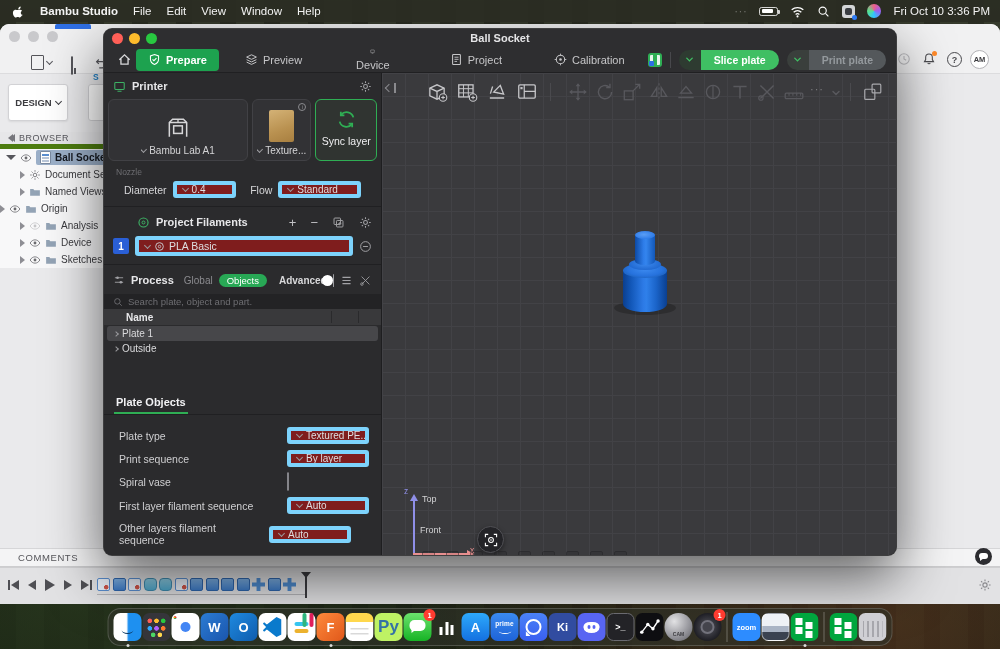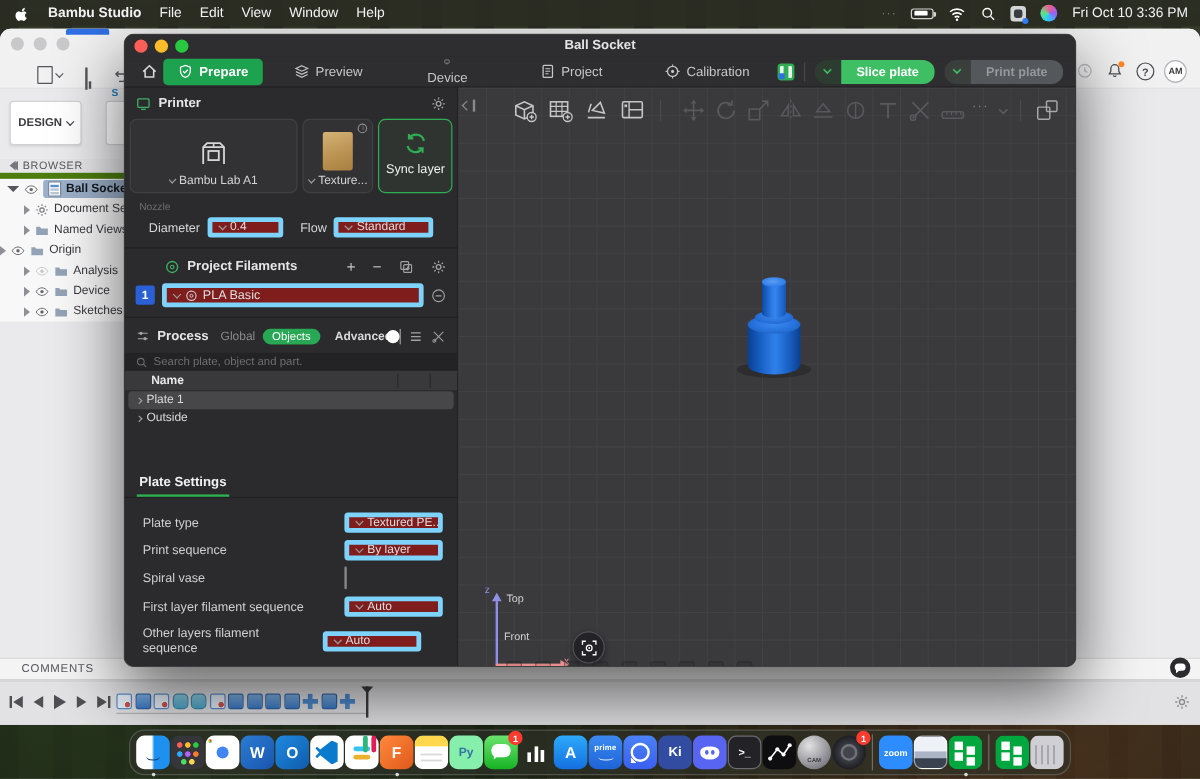--- a/index.html
+++ b/index.html
@@ -174,21 +174,21 @@
   .di-chrome::after{content:"";position:absolute;inset:9px;border-radius:50%;background:#4285f4;box-shadow:0 0 0 2px #fff;}
   .di-word{background:linear-gradient(135deg,#2b7cd3,#1a55ad);font-size:13px;}
   .di-outlook{background:linear-gradient(135deg,#1f8ae0,#0f5cad);font-size:13px;}
   .di-vscode{background:#fff;}
   .di-vscode::before{content:"";position:absolute;inset:4px;background:#0a7acc;clip-path:polygon(70% 0,95% 12%,95% 88%,70% 100%,22% 62%,8% 74%,2% 66%,18% 50%,2% 34%,8% 26%,22% 38%);}
   .di-slack{background:#fff;}
   .di-slack::before{content:"";position:absolute;left:7px;top:9px;width:14px;height:3.5px;border-radius:2px;background:#36c5f0;box-shadow:0 7px 0 #ecb22e;}
   .di-slack::after{content:"";position:absolute;left:7px;top:9px;width:14px;height:3.5px;border-radius:2px;background:#e01e5a;box-shadow:0 7px 0 #2eb67d;transform:rotate(90deg);transform-origin:14px 5px;}
   .di-fusion{background:linear-gradient(135deg,#ff8a3c,#e0581a);font-size:13px;}
   .di-notes{background:linear-gradient(180deg,#ffd84d 0 30%,#fff 30%);background-image:linear-gradient(#d9d9d9,#d9d9d9),linear-gradient(#d9d9d9,#d9d9d9),linear-gradient(#ffd84d,#ffd84d);background-size:18px 1.5px,18px 1.5px,28px 9px;background-position:5px 15px,5px 20px,0 0;background-repeat:no-repeat;background-color:#fff;}
-  .di-python{background:#86efac;color:#3572a5;font-size:10px;}
+  .di-python{background:#bef264;color:#3572a5;font-size:17px;}
   .di-messages{background:linear-gradient(180deg,#6be36d,#16b325);}
   .di-messages::before{content:"";position:absolute;left:6px;top:7px;width:16px;height:11px;border-radius:5px;background:#fff;}
   .di-messages::after{content:"";position:absolute;left:8px;top:16px;width:0;height:0;border-top:4px solid #fff;border-right:5px solid transparent;}
   .di-chart{background:linear-gradient(180deg,#4cd964,#2fb344);background-image:linear-gradient(#fff,#fff),linear-gradient(#fff,#fff),linear-gradient(#fff,#fff);background-size:3px 8px,3px 13px,3px 10px;background-position:7px 14px,12.5px 9px,18px 12px;background-repeat:no-repeat;}
   .di-appstore{background:linear-gradient(180deg,#2da9fb,#1470e0);font-size:13px;}
   .di-prime{background:linear-gradient(180deg,#3a8af0,#1e63d8);flex-direction:column;font-size:6.5px;letter-spacing:.2px;}
   .di-prime::after{content:"";width:13px;height:5px;border-bottom:1.6px solid #fff;border-radius:50%;margin-top:1px;}
   .di-signal{background:linear-gradient(180deg,#4a82f7,#3a5ff0);}
   .di-signal::before{content:"";position:absolute;inset:6px;border-radius:50%;border:2px solid #fff;}
   .di-signal::after{content:"";position:absolute;left:6px;bottom:5px;width:5px;height:5px;background:#fff;clip-path:polygon(0 100%,100% 100%,0 0);}
@@ -802,21 +802,21 @@
       <div class="orow sel-row">
         <span class="rchev"></span>
         <span>Plate 1</span>
       </div>
       <div class="orow">
         <span class="rchev"></span>
         <span>Outside</span>
       </div>
 
       <div class="psh">
-        <span class="pst">Plate Settings</span>
+        <span class="pst">Plate Objects</span>
       </div>
       <div class="pfrow" style="margin-top:12px;">
         <span class="pfl">Plate type</span>
         <span class="sel pfctl">
             <span class="cv"></span>
             <span>Textured PE...</span>
           </span>
       </div>
       <div class="pfrow">
         <span class="pfl">Print sequence</span>

